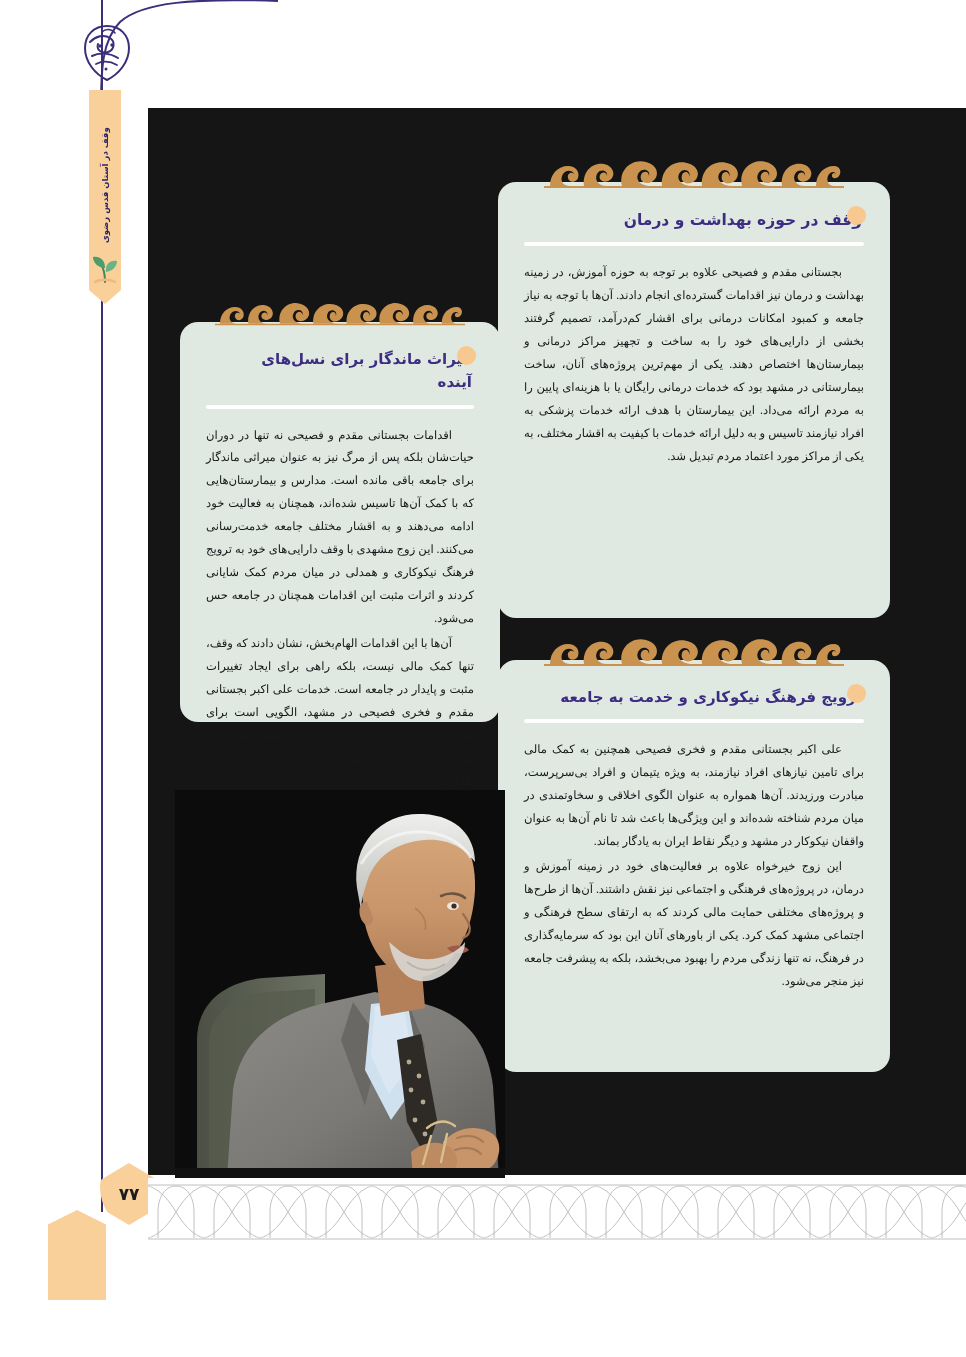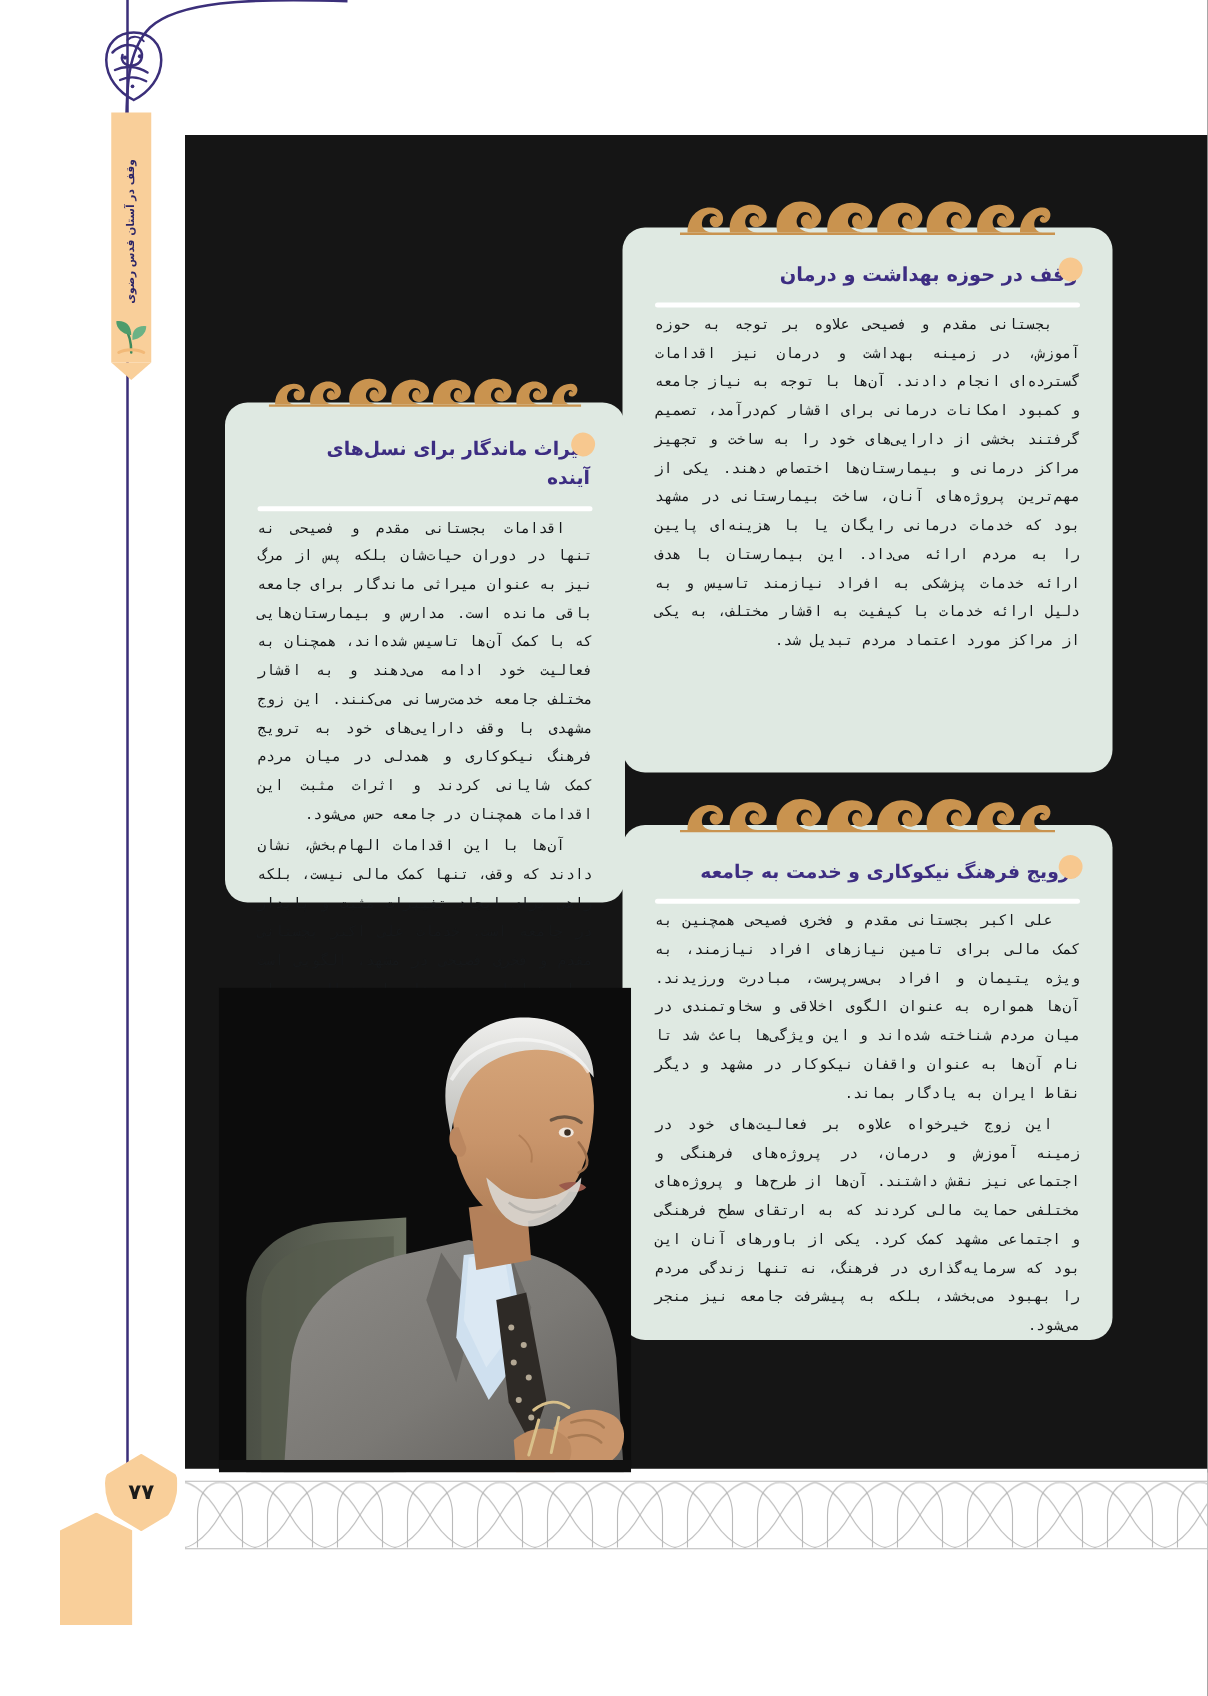--- a/index.html
+++ b/index.html
@@ -44,21 +44,21 @@
     writing-mode:vertical-rl;text-orientation:mixed;
     transform:rotate(180deg);
     font-family:"DejaVu Sans","Liberation Sans",sans-serif;
     font-size:8.5px;font-weight:bold;color:#2c2566;letter-spacing:.2px;
     white-space:nowrap;
   }
   .sprout{position:absolute;left:30px;top:250px;width:30px;height:34px;}
 
   
   .pagenum{
-    position:absolute;left:84px;top:1163px;width:58px;height:62px;
+    position:absolute;left:100px;top:1163px;width:58px;height:62px;
   }
   .pagenum-shape{
     position:absolute;inset:0;background:#f9cf9a;
     border-radius:50% 50% 50% 50% / 38% 38% 62% 62%;
     clip-path:polygon(50% 0%,100% 28%,100% 72%,50% 100%,0% 72%,0% 28%);
   }
   .pagenum-text{
     position:absolute;inset:0;display:flex;align-items:center;justify-content:center;
     font-size:17px;font-weight:bold;color:#1b1b1b;
     font-family:"DejaVu Sans","Liberation Sans",sans-serif;
@@ -101,22 +101,22 @@
     position:absolute;top:24px;right:24px;width:19px;height:19px;
     background:#f7c88f;
     border-radius:48% 52% 47% 53% / 52% 47% 53% 48%;
     transform:rotate(12deg);
   }
   .rule{
     height:4px;background:#ffffff;border-radius:2px;
     margin:10px 26px 0 26px;
   }
   .card-body{
-    padding:4px 26px 22px 26px;
-    font-family:Liberation Mono, monospace;
+    padding:16px 26px 22px 26px;
+    font-family:Liberation Serif, serif;
     font-size:11.6px;line-height:1.98;color:#16181a;
     text-align:justify;text-justify:inter-word;
     direction:rtl;
   }
   .card-body p{margin:0;text-indent:22px;}
   .card-body p + p{margin-top:2px;}
 
   
   #card-health{left:498px;top:182px;width:392px;height:436px;}
   #card-legacy{left:180px;top:322px;width:320px;height:400px;}

